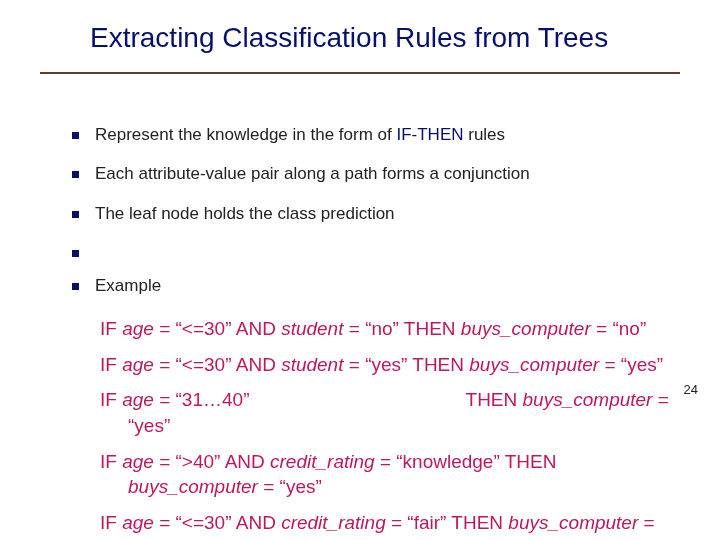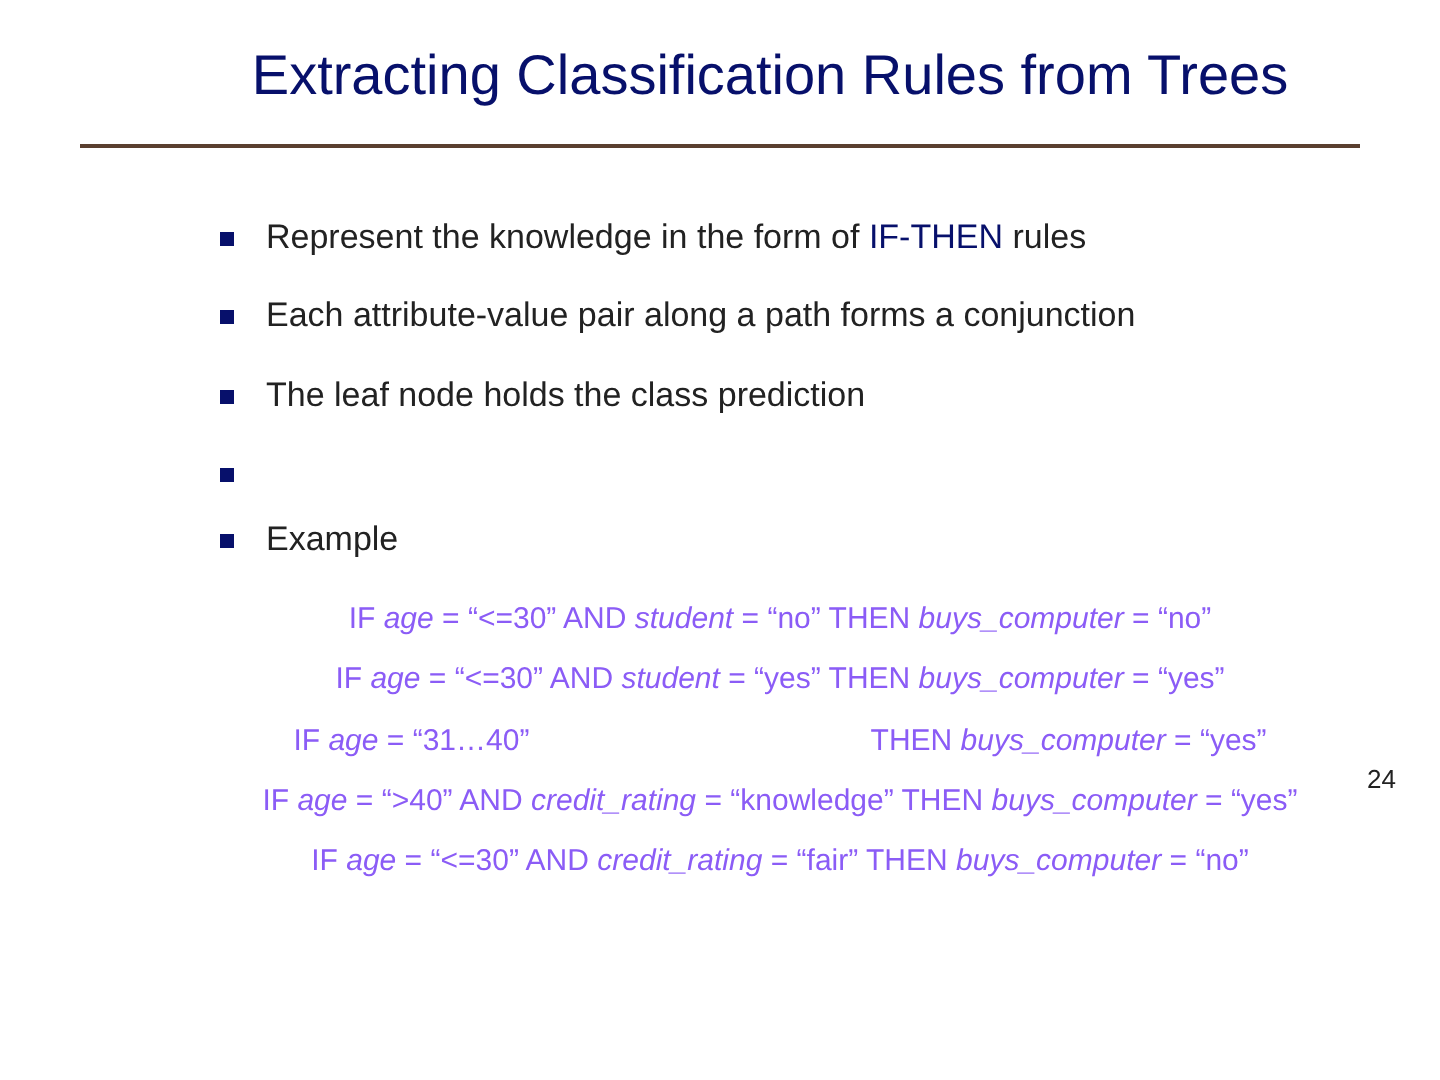--- a/index.html
+++ b/index.html
@@ -1,29 +1,29 @@
 <!DOCTYPE html>
 <html><head>
 <meta charset="utf-8">
 <style>
   * { margin: 0; padding: 0; box-sizing: border-box; }
   html, body { width: 720px; height: 540px; background: #fff; font-family: Verdana, Geneva, sans-serif; }
-  .slide { width: 720px; height: 400px; position: relative; padding: 0; text-align: center; }
+  .slide { width: 720px; height: 400px; position: relative; padding: 0; }
   .title-wrap { padding: 22px 40px 8px 90px; }
   .title { color: #07106b; font-family: "Trebuchet MS", Verdana, sans-serif; font-size: 28px; font-weight: 400; }
   .divider-wrap { padding: 0 40px 0 40px; margin-top: 10px; }
   .divider { height: 1px; border: 0; border-top: 2px solid #5a3f2f; }
-  .content { padding: 34px 40px 0 72px; margin-left: 38px; }
+  .content { padding: 50px 40px 0 72px; }
   ul.top { list-style: none; }
   ul.top > li { display: flex; align-items: flex-start; margin-bottom: 18px; }
   .bullet { width: 7px; height: 7px; background: #07106b; flex: 0 0 7px; margin-top: 8px; margin-right: 16px; }
   .li-text { color: #222; font-size: 17px; line-height: 1.25; }
   .key { color: #07106b; }
   .examples { padding: 2px 40px 0 100px; }
-  .ex-line { color: #8b5cf6; font-size: 15px; line-height: 1.35; margin-bottom: 10px; text-indent: -28px; padding-left: 28px; }
+  .ex-line { color: #be185d; font-size: 19px; line-height: 1.35; margin-bottom: 10px; text-indent: -28px; padding-left: 28px; }
   .it { font-style: italic; }
   .page-num { position: absolute; right: 22px; bottom: 3px; font-size: 13px; color: #222; }
 </style>
 </head>
 <body>
 
 <div class="slide">
 
   <div class="title-wrap">
     <h1 class="title">Extracting Classification Rules from Trees</h1>

